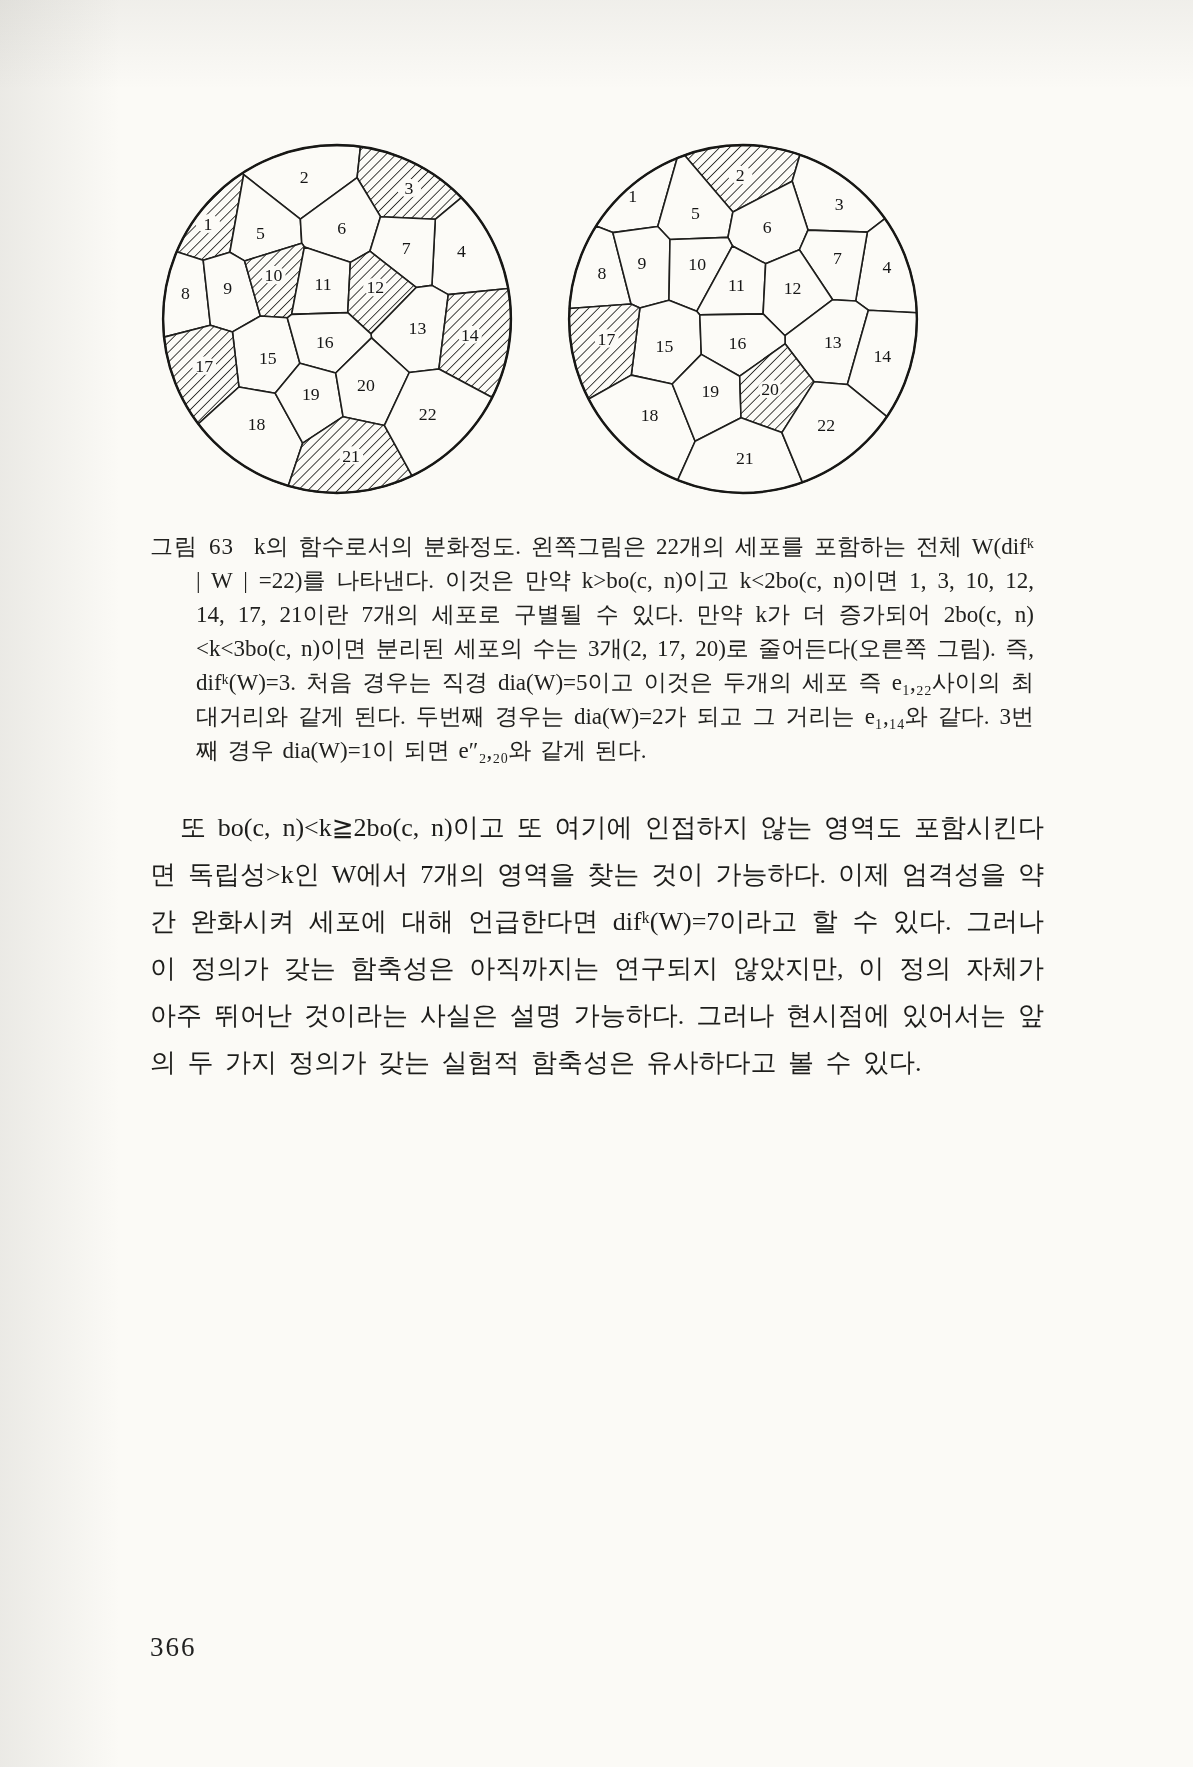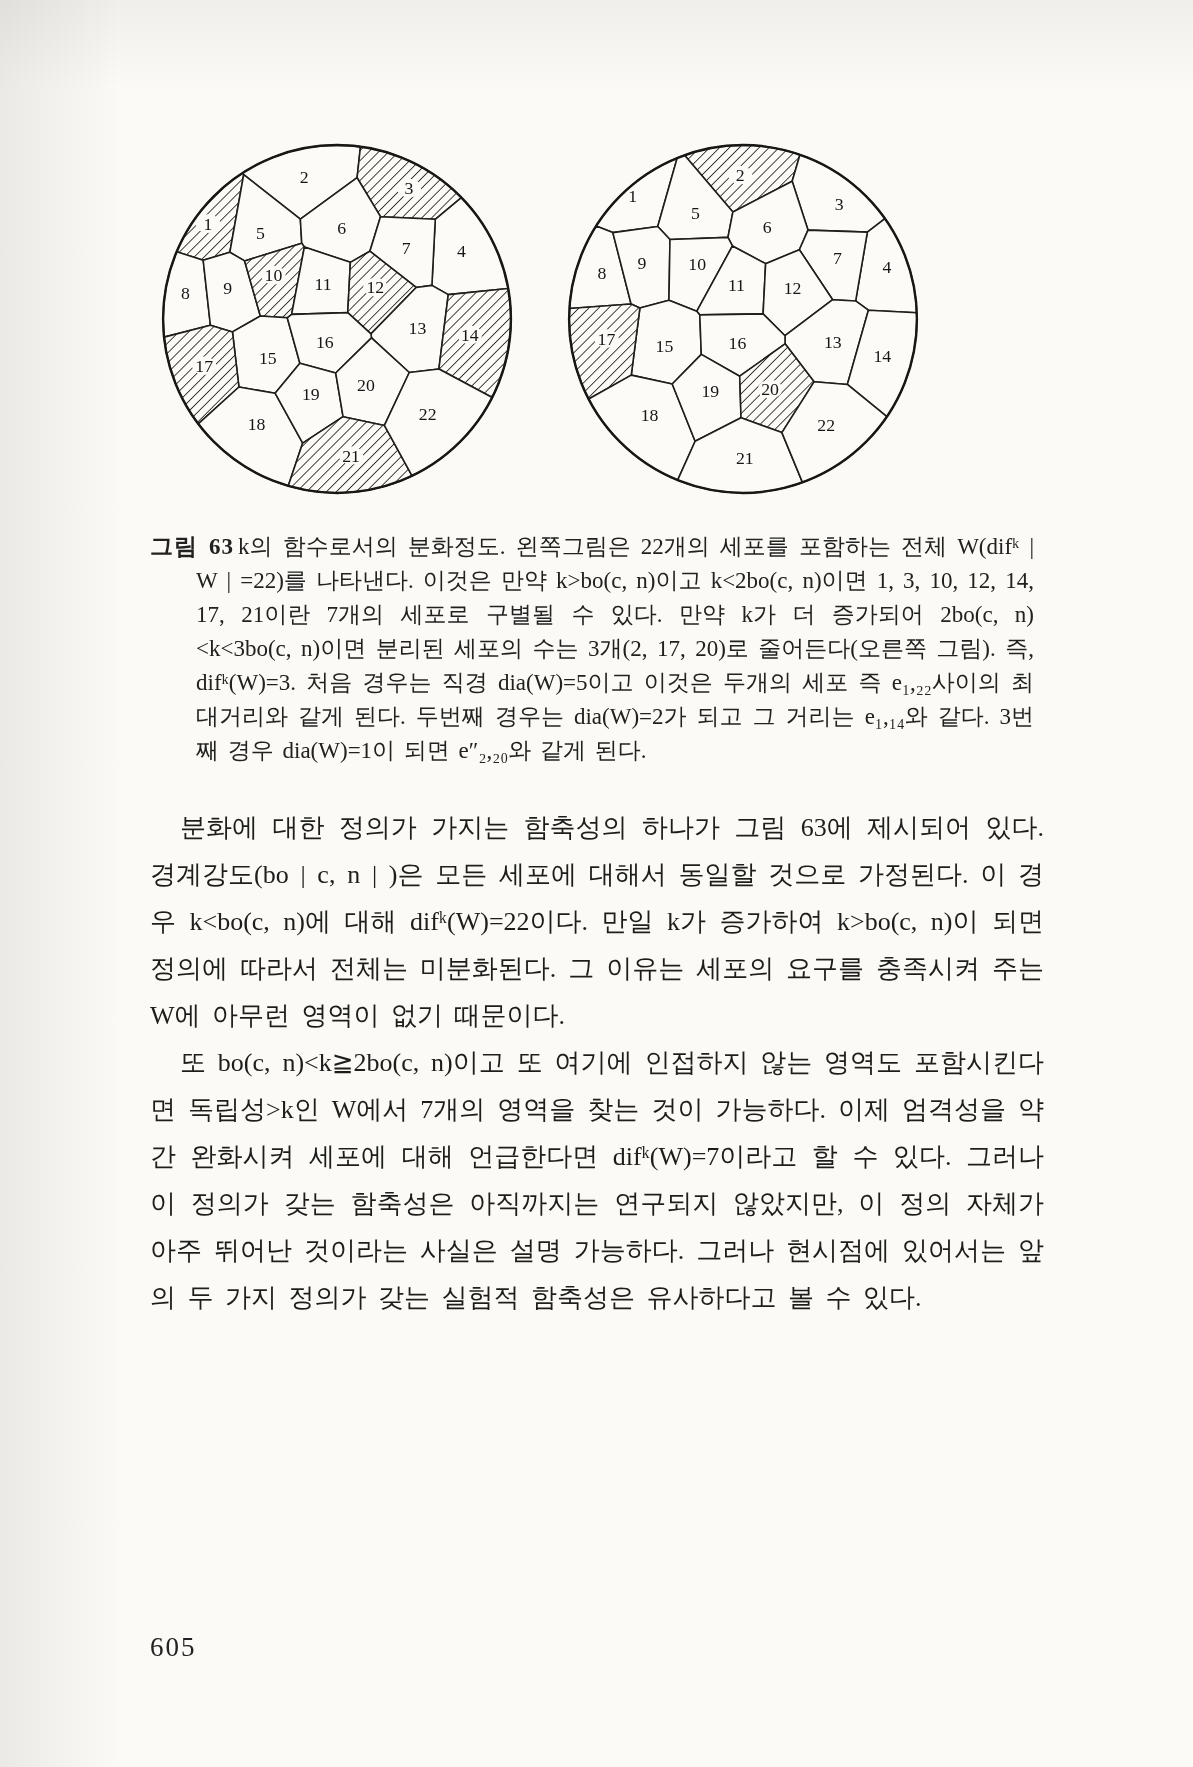--- a/index.html
+++ b/index.html
@@ -31,21 +31,21 @@
     margin-top:24px;
     width:884px;
     font-size:23px;
     line-height:34px;
     text-align:justify;
     word-spacing:3px;
     padding-left:46px;
     text-indent:-46px;
     color:#21211f;
   }
-  .cap-label { font-weight:bold; margin-right:4px; letter-spacing:1px; }
+  .cap-label { font-weight:normal; margin-right:20px; letter-spacing:1px; }
   .body-text { margin-top:36px; width:894px; }
   .para {
     font-size:26px;
     line-height:47px;
     text-align:justify;
     text-indent:30px;
     word-spacing:5px;
     color:#1d1d1b;
   }
   .para-gap { margin-top:50px; }
@@ -178,18 +178,17 @@
         <text x="202" y="355.5" text-anchor="middle" class="cell-num">21</text>
         <text x="289" y="319.5" text-anchor="middle" class="cell-num">22</text>
       </svg>
   </div>
 
   <div class="figure-caption">
     <span class="cap-label">그림 63</span><span>k의 함수로서의 분화정도. 왼쪽그림은 22개의 세포를 포함하는 전체 W(difᵏ | W | =22)를 나타낸다. 이것은 만약 k&gt;bo(c, n)이고 k&lt;2bo(c, n)이면 1, 3, 10, 12, 14, 17, 21이란 7개의 세포로 구별될 수 있다. 만약 k가 더 증가되어 2bo(c, n)&lt;k&lt;3bo(c, n)이면 분리된 세포의 수는 3개(2, 17, 20)로 줄어든다(오른쪽 그림). 즉, difᵏ(W)=3. 처음 경우는 직경 dia(W)=5이고 이것은 두개의 세포 즉 e₁,₂₂사이의 최대거리와 같게 된다. 두번째 경우는 dia(W)=2가 되고 그 거리는 e₁,₁₄와 같다. 3번째 경우 dia(W)=1이 되면 e″₂,₂₀와 같게 된다.</span>
   </div>
 
   <div class="body-text">
-    <p class="para">분화에 대한 정의가 가지는 함축성의 하나가 그림 63에 제시되어 있다. 경계강도(bo | c, n | )은 모든 세포에 대해서 동일할 것으로 가정된다. 이 경우 k&lt;bo(c, n)에 대해 difᵏ(W)=22이다. 만일 k가 증가하여 k&gt;bo(c, n)이 되면 정의에 따라서 전체는 미분화된다. 그 이유는 세포의 요구를 충족시켜 주는 W에 아무런 영역이 없기 때문이다.</p>
     <p class="para">또 bo(c, n)&lt;k≧2bo(c, n)이고 또 여기에 인접하지 않는 영역도 포함시킨다면 독립성&gt;k인 W에서 7개의 영역을 찾는 것이 가능하다. 이제 엄격성을 약간 완화시켜 세포에 대해 언급한다면 difᵏ(W)=7이라고 할 수 있다. 그러나 이 정의가 갖는 함축성은 아직까지는 연구되지 않았지만, 이 정의 자체가 아주 뛰어난 것이라는 사실은 설명 가능하다. 그러나 현시점에 있어서는 앞의 두 가지 정의가 갖는 실험적 함축성은 유사하다고 볼 수 있다.</p>
   </div>
 
-  <div class="page-number">605</div>
+  <div class="page-number">366</div>
 </div>
 
 </body></html>

